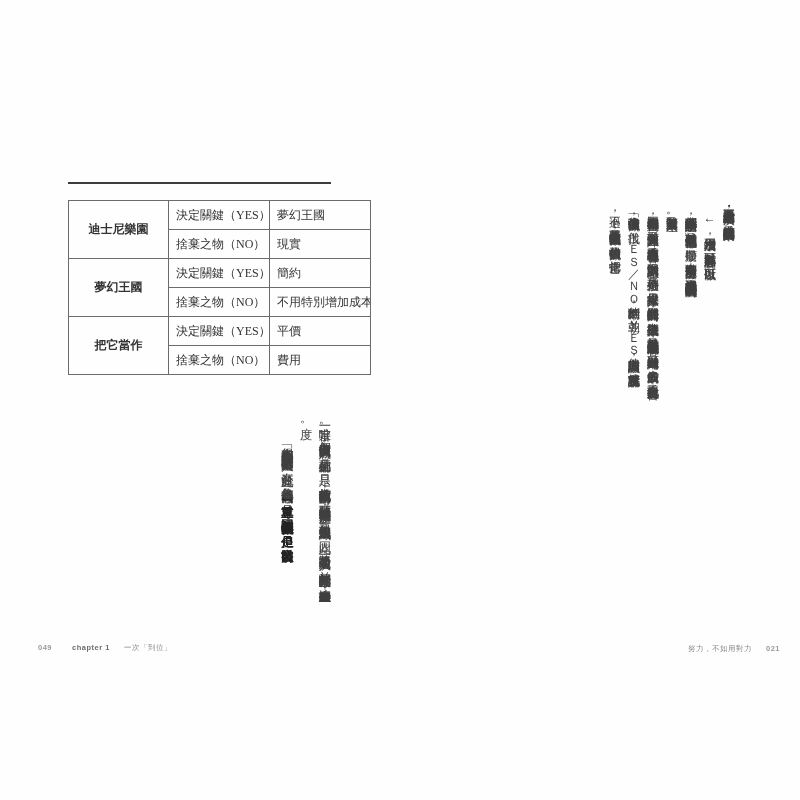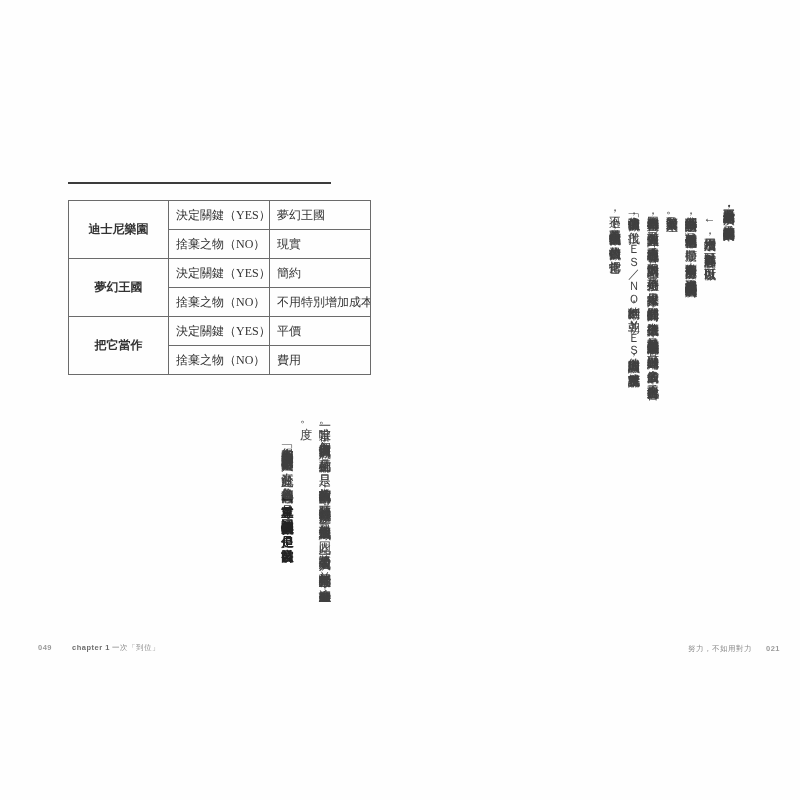--- a/index.html
+++ b/index.html
@@ -47,21 +47,21 @@
   
   .footer{
     position:absolute;font-size:7.5px;color:#8b8b8b;
     font-family:"Liberation Sans","DejaVu Sans",sans-serif;
     letter-spacing:0.5px;white-space:nowrap;
   }
   .lp-footer{left:38px;top:643px;}
   .rp-footer{left:688px;top:644px;}
   .footer .pageno{color:#9a9a9a;font-weight:bold;}
   .footer .chap-label{font-weight:700;color:#6d6d6d;margin-left:20px;}
-  .footer .chap-title{color:#8b8b8b;margin-left:2px;}
+  .footer .chap-title{color:#8b8b8b;margin-left:14px;}
   .footer .book-title{color:#8b8b8b;margin-right:14px;}
 </style>
 </head>
 <body>
 
 <div class="spread">
 
   <div>
 
     <div class="figure">

